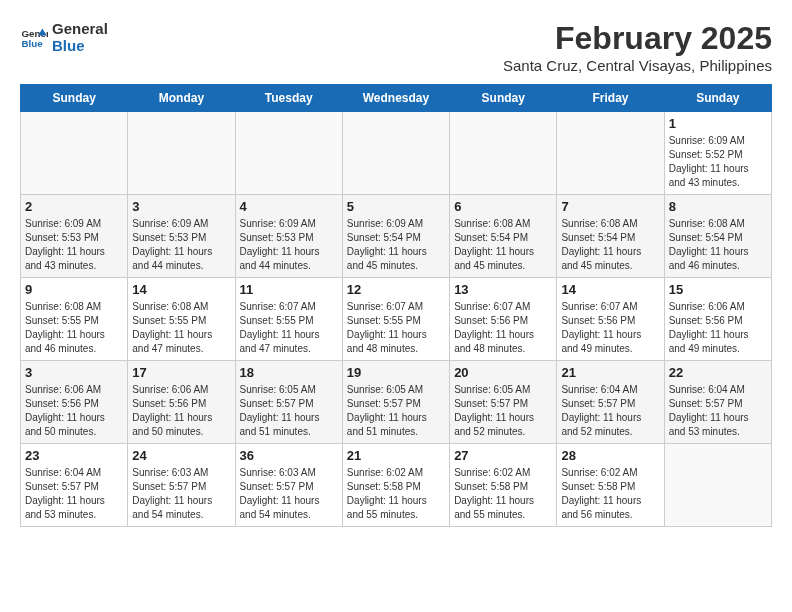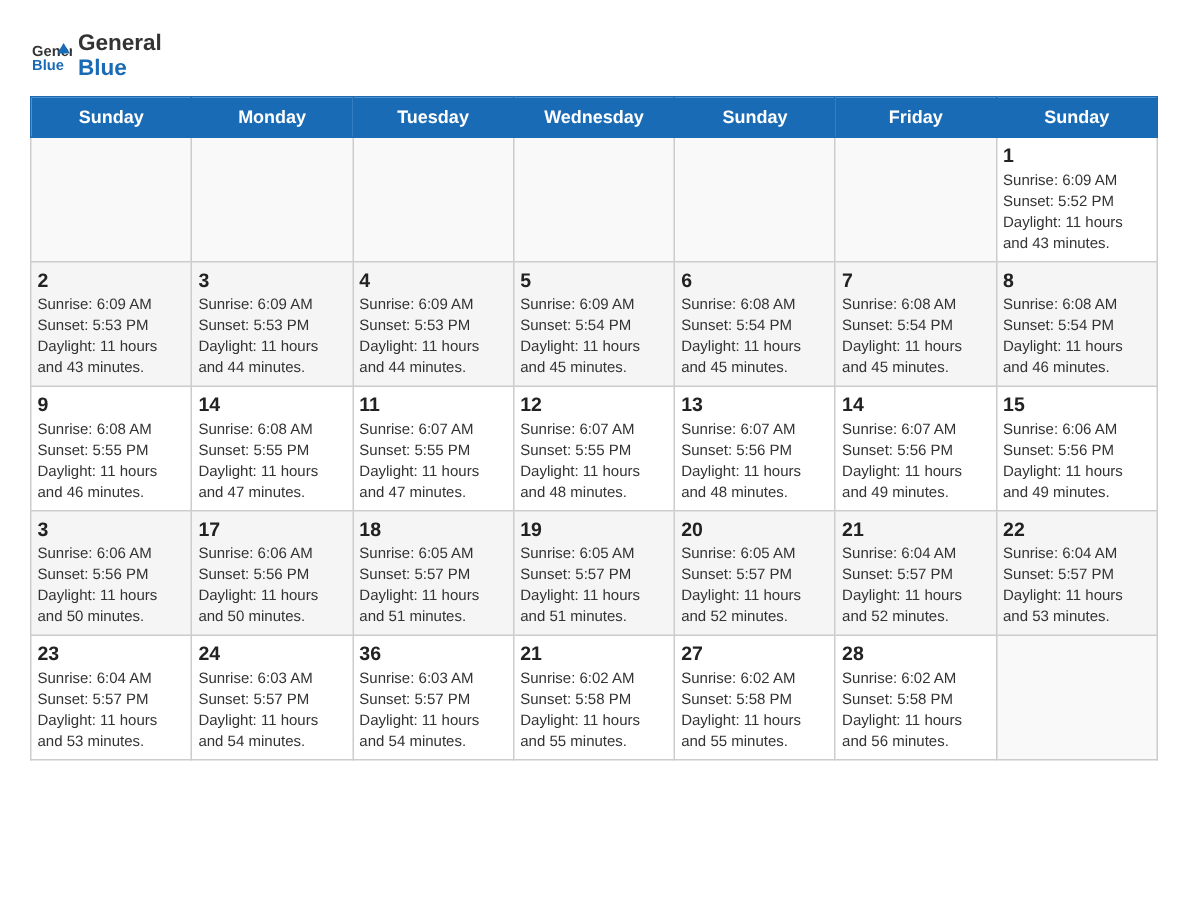--- a/index.html
+++ b/index.html
@@ -87,20 +87,22 @@
       <text x="2" y="20" font-size="14" font-weight="bold" fill="#333">General</text>
       <text x="2" y="34" font-size="14" font-weight="bold" fill="#1a6bb5">Blue</text>
       <polygon points="32,8 38,18 26,18" fill="#1a6bb5"></polygon>
     </svg>
     <div>
       <div style="font-size:15px;font-weight:bold;color:#333;">General</div>
       <div style="font-size:15px;font-weight:bold;color:#1a6bb5;">Blue</div>
     </div>
   </div>
   <div class="title-area">
+    <div class="month-title">February 2025</div>
+    <div class="location-title">Santa Cruz, Central Visayas, Philippines</div>
   </div>
 </div>
 
 <table>
   <thead>
     <tr id="header-row">
     <th>Sunday</th>
         <th>Monday</th>
         <th>Tuesday</th>
         <th>Wednesday</th>

